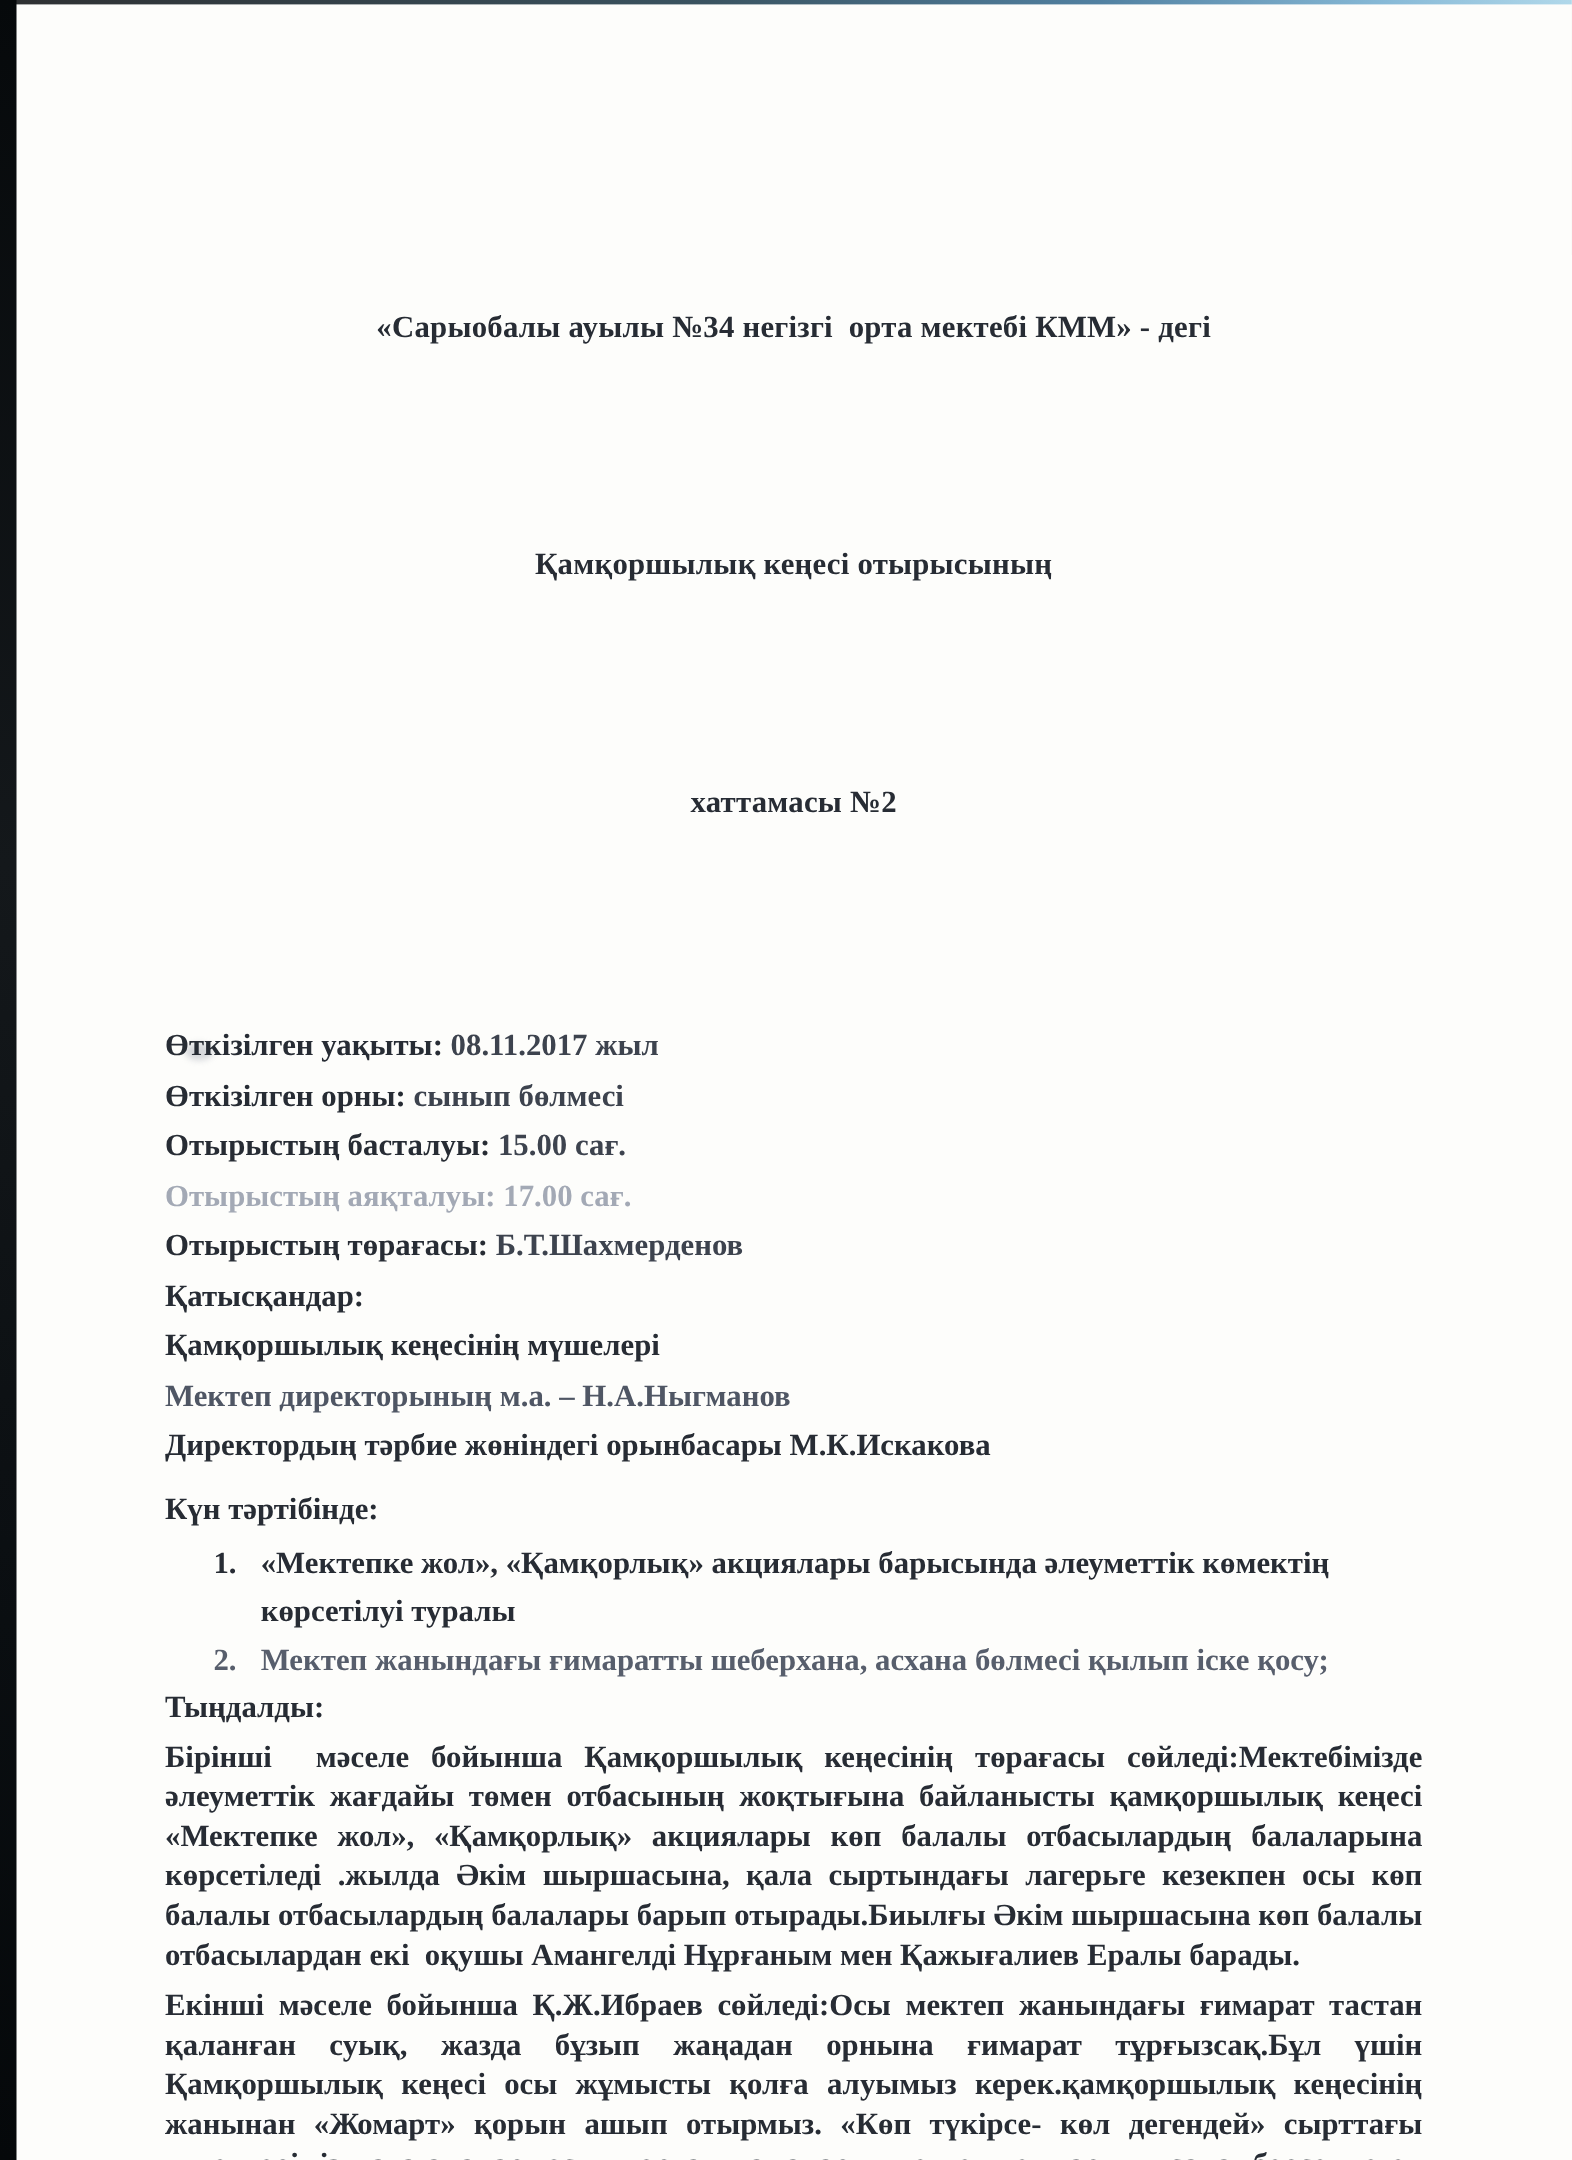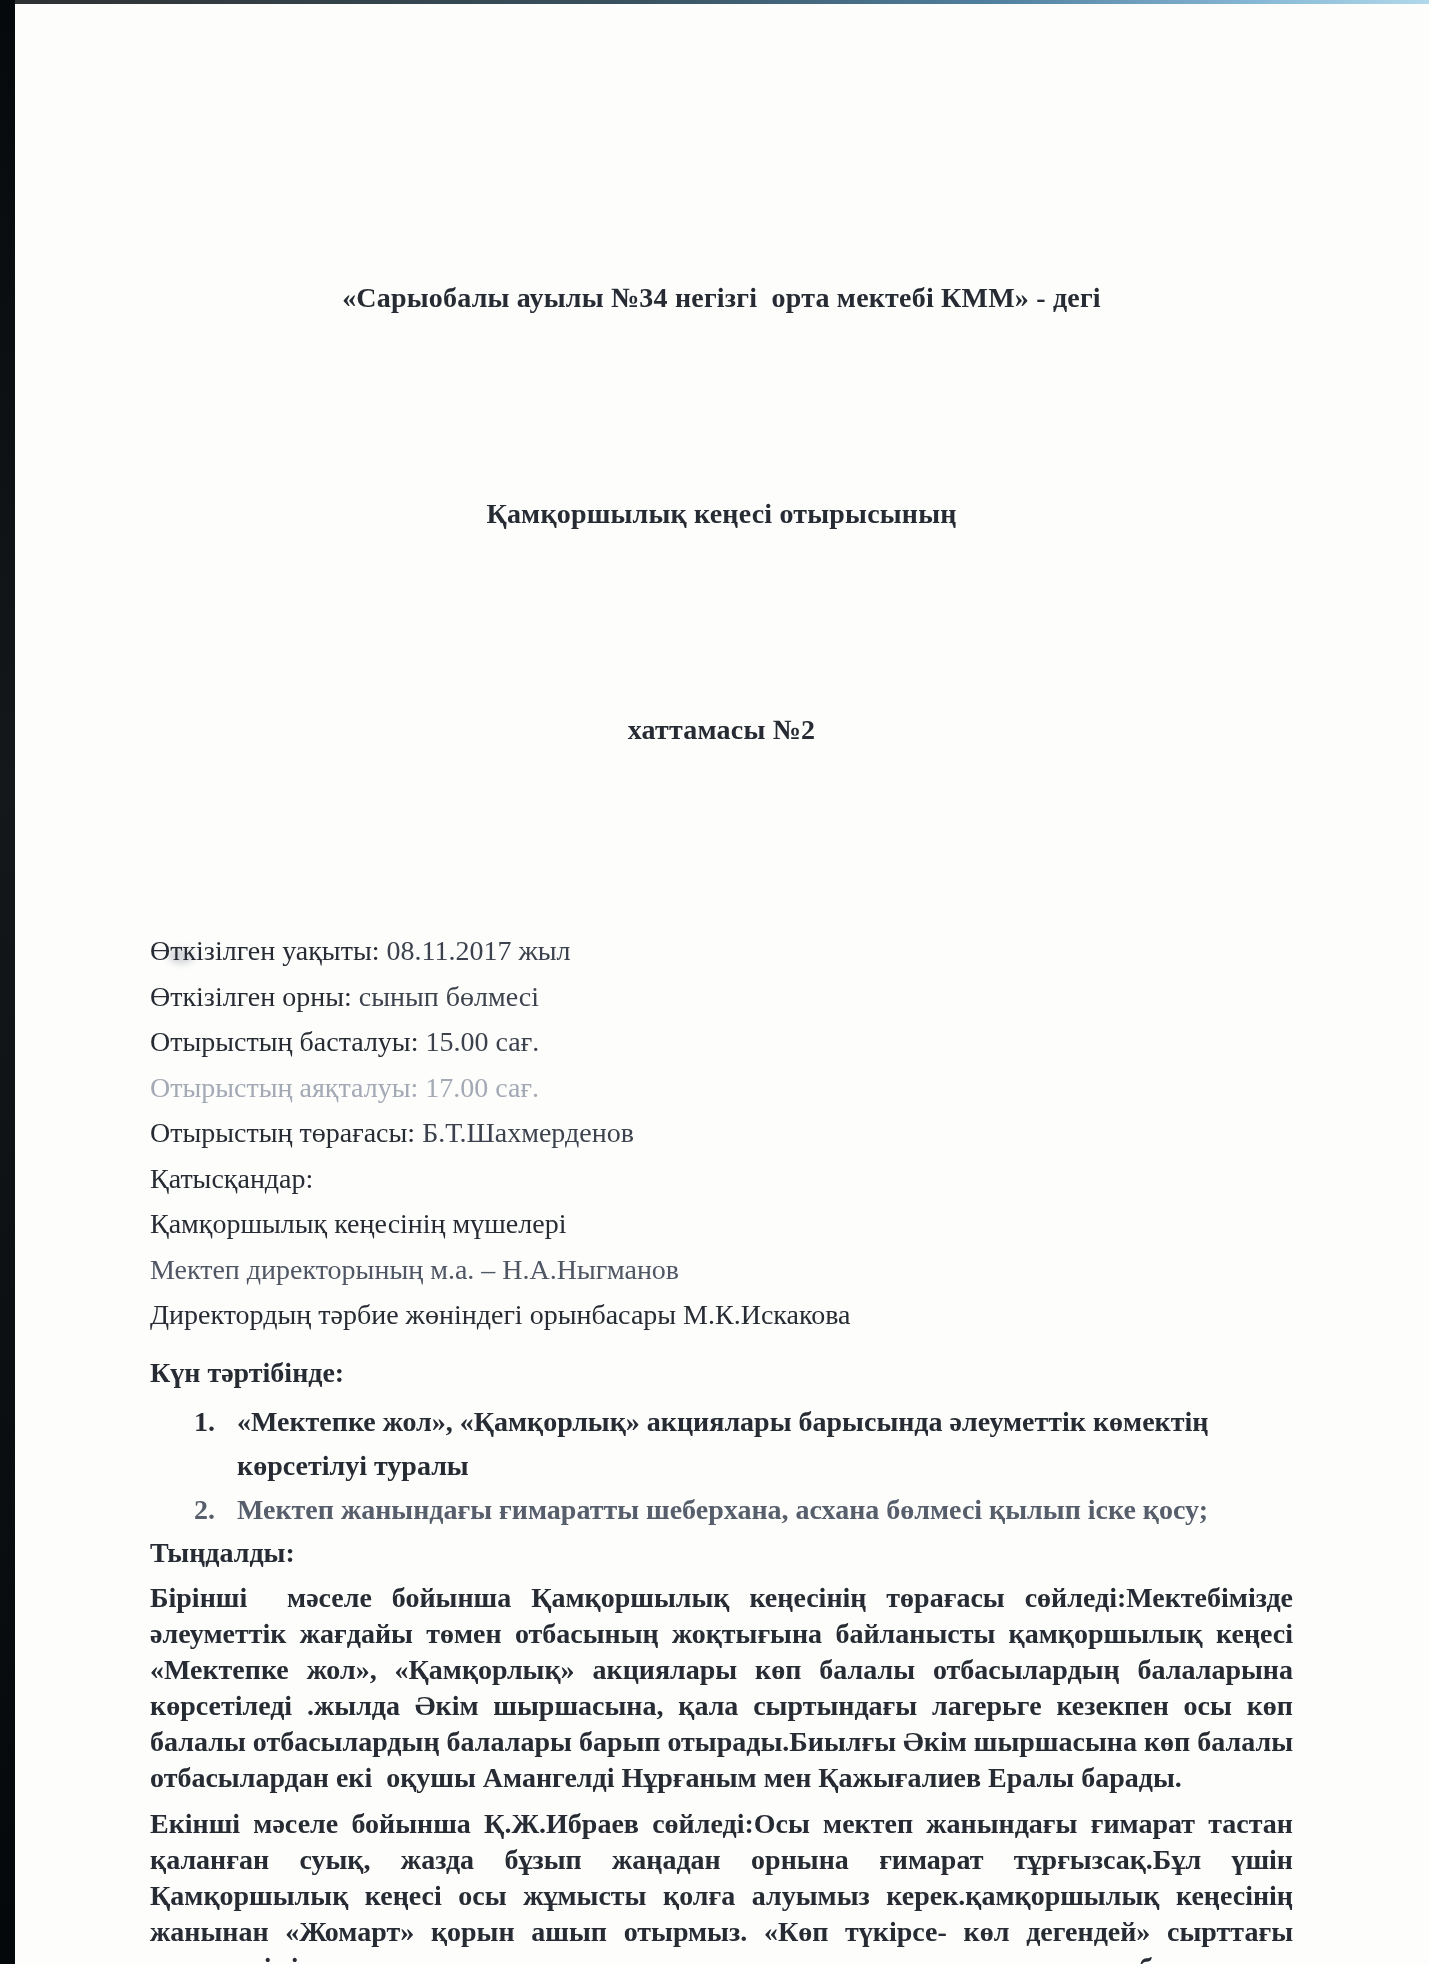--- a/index.html
+++ b/index.html
@@ -26,22 +26,22 @@
   .smudge{
     position:absolute;left:168px;top:948px;width:26px;height:16px;
     background:#8d93a0;border-radius:50%;opacity:.35;filter:blur(3px);
   }
   .content{
     position:absolute;left:150px;top:118px;width:1143px;
     color:#272c34;font-size:28px;font-weight:bold;
   }
   .title{ text-align:center;line-height:72px;letter-spacing:.2px;white-space:pre-wrap; }
   .meta{ margin-top:18px;line-height:45.5px; }
-  .meta-label{ font-weight:normal; }
-  .meta-value{ font-weight:normal;color:#3d434e; }
+  .meta-label{ font-weight:bold; }
+  .meta-value{ font-weight:bold;color:#3d434e; }
   .row-faded, .row-faded .meta-value{ color:#a3a9b5; }
   .row-dim, .row-dim .meta-value{ color:#4f5664; }
   .center-head{ line-height:42px; }
   .h-agenda{ margin-top:14px; }
   .h-heard{ margin-top:0; }
   .olist{ margin-top:6px;padding-left:44px; }
   .oitem{ display:flex;line-height:44px; }
   .oitem .num{ width:43px;flex:none; }
   .item-faded{ color:#575e6c; }
   .para{ text-align:justify;line-height:36px;white-space:pre-wrap; }

